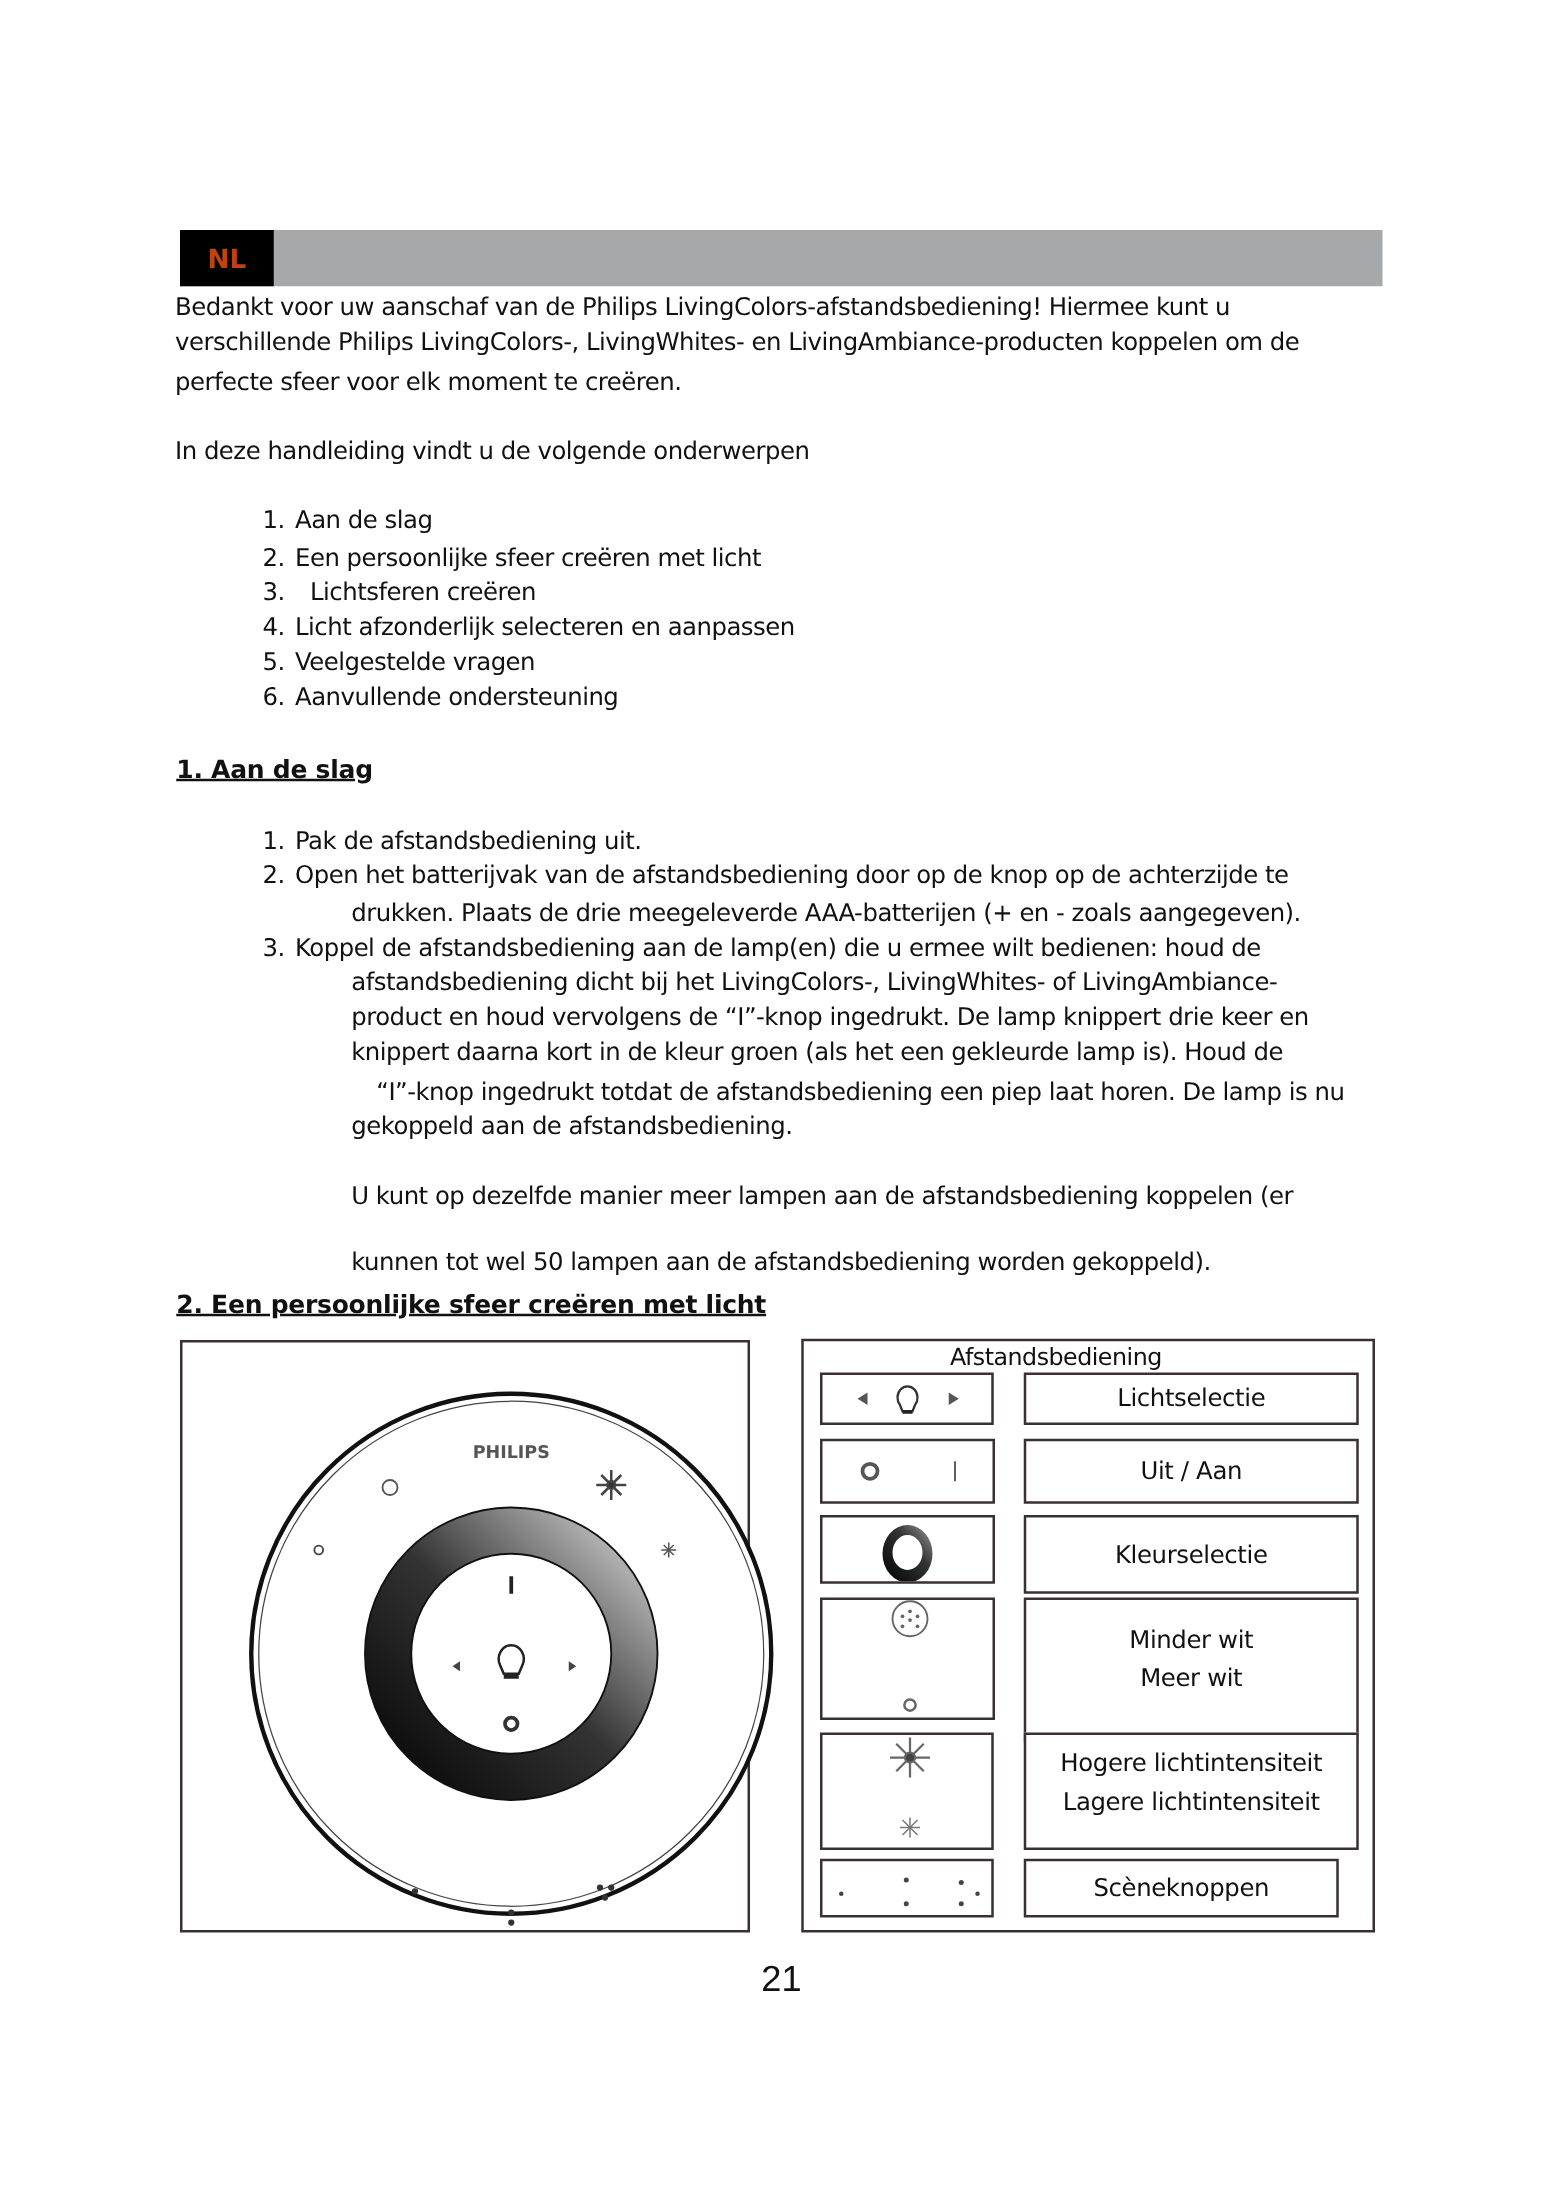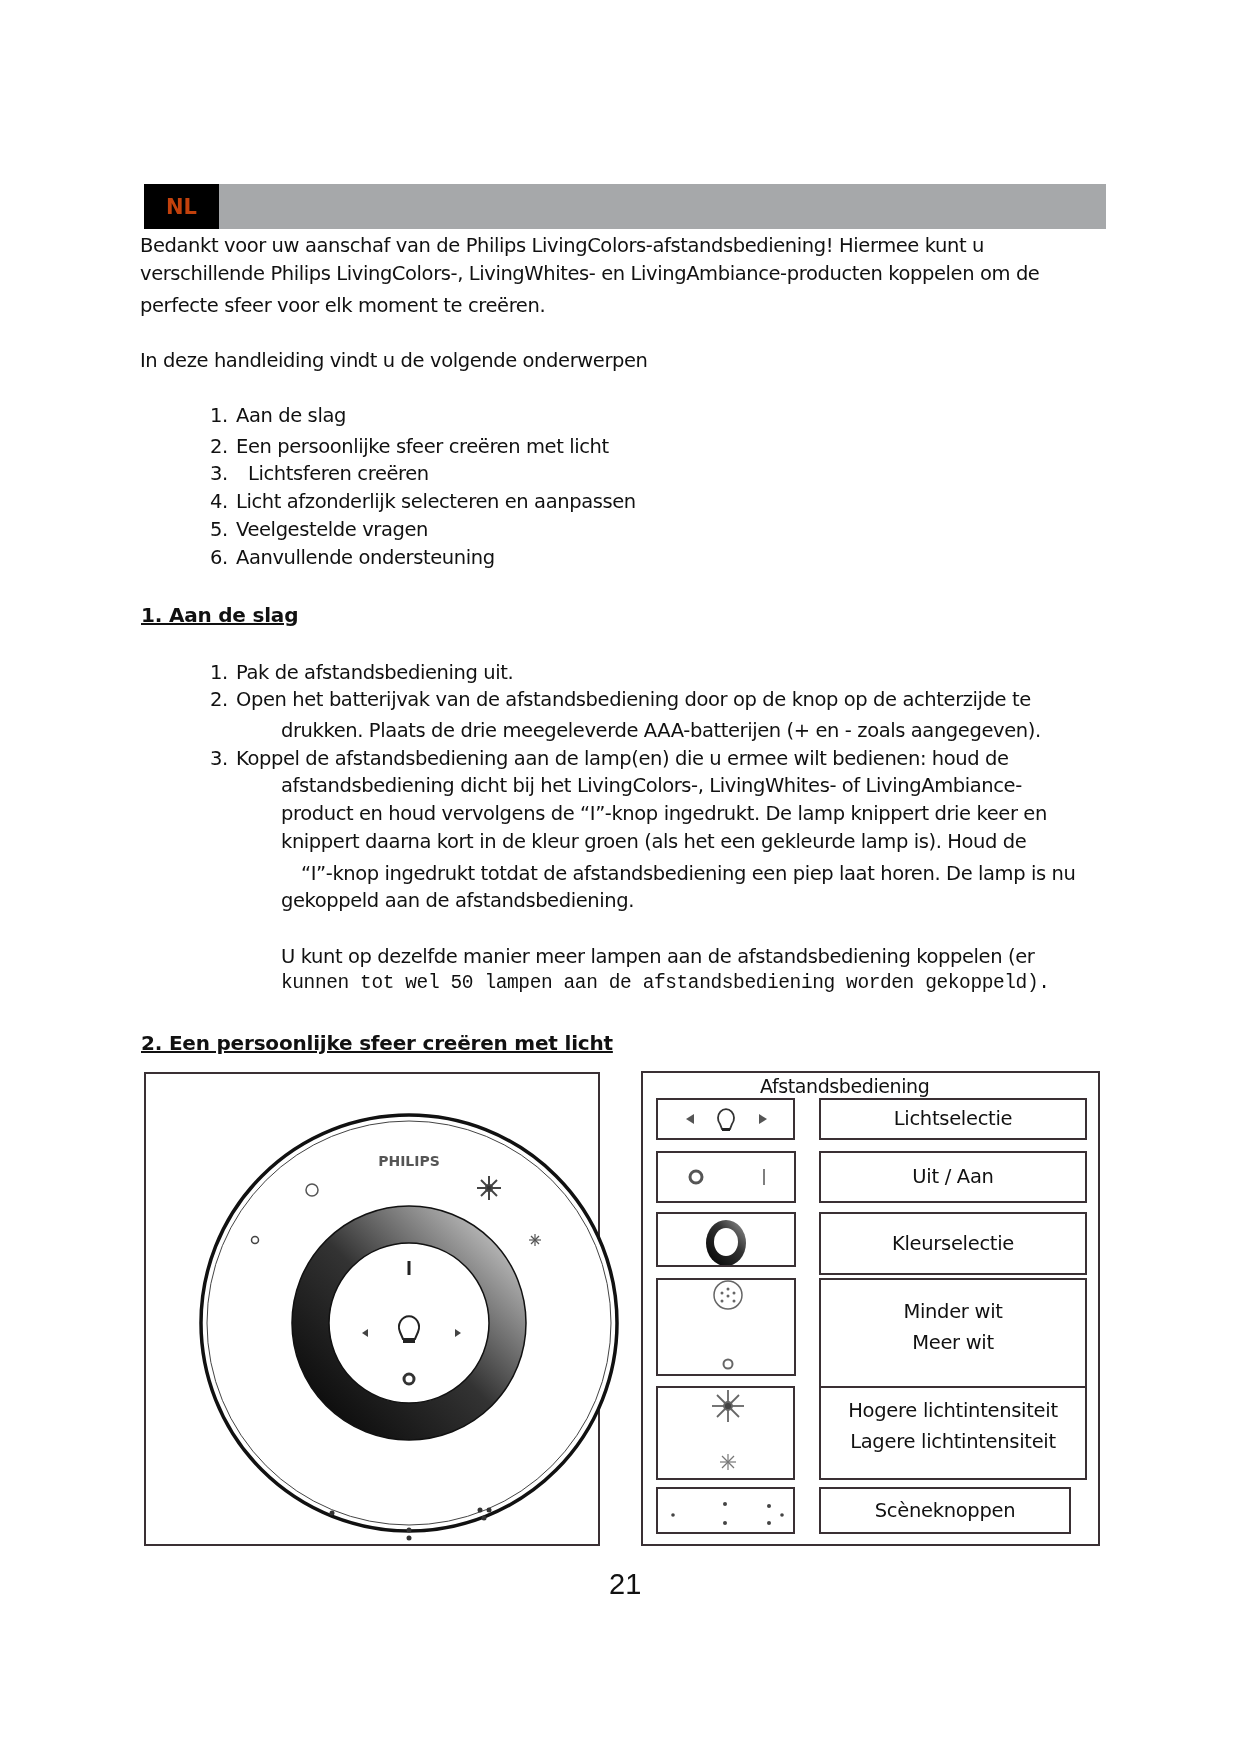--- a/index.html
+++ b/index.html
@@ -57,21 +57,21 @@
 
 <div class="abs txt num" style="left:210px;top:749px;">3.</div>
 <div class="abs txt" style="left:236px;top:749px;">Koppel de afstandsbediening aan de lamp(en) die u ermee wilt bedienen: houd de</div>
 <div class="abs txt" style="left:281px;top:776px;">afstandsbediening dicht bij het LivingColors-, LivingWhites- of LivingAmbiance-</div>
 <div class="abs txt" style="left:281px;top:804px;">product en houd vervolgens de “I”-knop ingedrukt. De lamp knippert drie keer en</div>
 <div class="abs txt" style="left:281px;top:832px;">knippert daarna kort in de kleur groen (als het een gekleurde lamp is). Houd de</div>
 <div class="abs txt" style="left:281px;top:864px;margin-left:20px;">“I”-knop ingedrukt totdat de afstandsbediening een piep laat horen. De lamp is nu</div>
 <div class="abs txt" style="left:281px;top:891px;">gekoppeld aan de afstandsbediening.</div>
 
 <div class="abs txt" style="left:281px;top:947px;">U kunt op dezelfde manier meer lampen aan de afstandsbediening koppelen (er</div>
-<div class="abs txt" style="left:281px;top:974px;font-family:Liberation Mono, monospace;">kunnen tot wel 50 lampen aan de afstandsbediening worden gekoppeld).</div>
+<div class="abs txt" style="left:281px;top:1000px;">kunnen tot wel 50 lampen aan de afstandsbediening worden gekoppeld).</div>
 
 <div class="abs txt heading" style="left:141px;top:1033px;">2. Een persoonlijke sfeer creëren met licht</div>
 
 <div class="abs box" style="left:144px;top:1072px;width:456px;height:474px;">
   <svg width="452" height="470" viewBox="0 0 452 470">
     <defs>
       <linearGradient id="ringGrad" x1="0" y1="1" x2="1" y2="0">
         <stop offset="0" stop-color="#000"></stop>
         <stop offset="0.5" stop-color="#333"></stop>
         <stop offset="1" stop-color="#e6e6e6"></stop>

